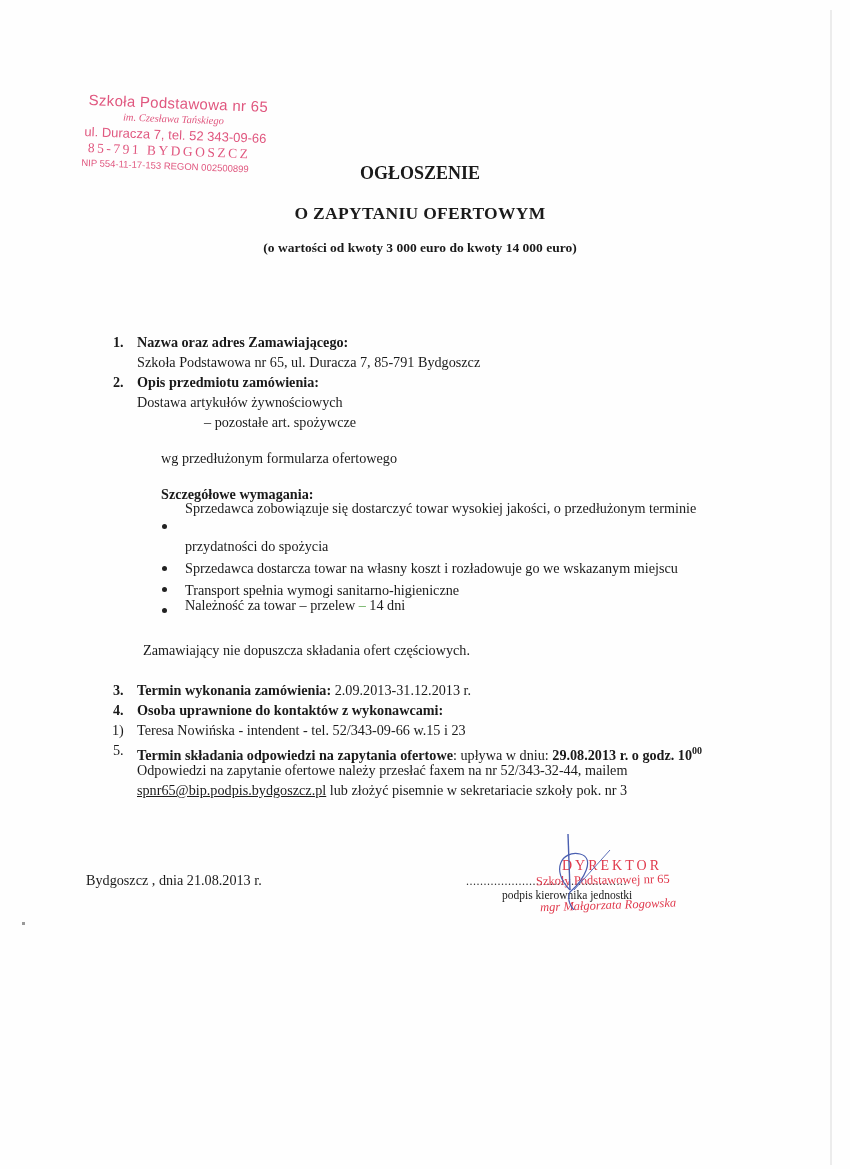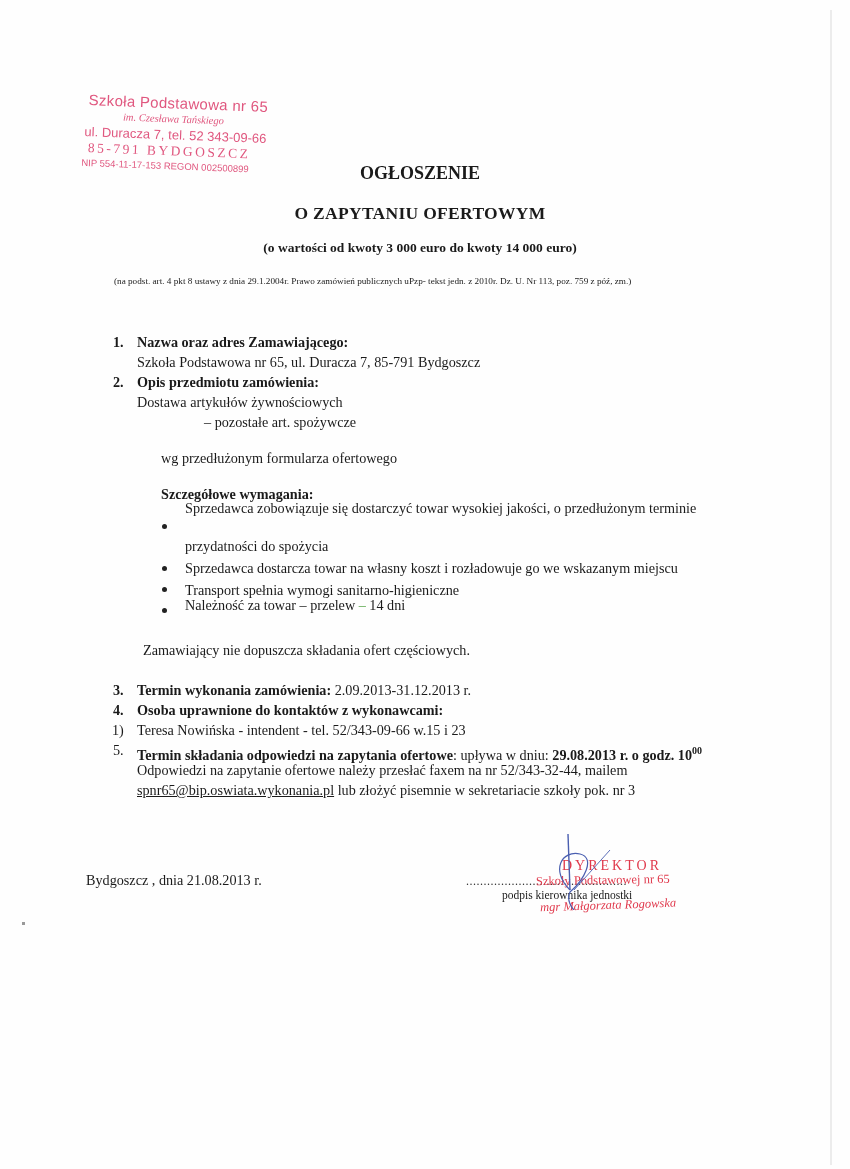--- a/index.html
+++ b/index.html
@@ -96,21 +96,20 @@
     <div class="s1">Szkoła Podstawowa nr 65</div>
     <div class="s2">im. Czesława Tańskiego</div>
     <div class="s3">ul. Duracza 7, tel. 52 343-09-66</div>
     <div class="s4">85-791 BYDGOSZCZ</div>
     <div class="s5">NIP 554-11-17-153 REGON 002500899</div>
   </div>
 
   <div class="title t1">OGŁOSZENIE</div>
   <div class="title t2">O ZAPYTANIU OFERTOWYM</div>
   <div class="title t3">(o wartości od kwoty 3 000 euro do kwoty 14 000 euro)</div>
-  <div class="legal">(na podst. art. 4 pkt 8 ustawy z dnia 29.1.2004r. Prawo zamówień publicznych uPzp- tekst jedn. z 2010r. Dz. U. Nr 113, poz. 759 z póź, zm.)</div>
 
   <div class="body-text">
 
     <span class="num" style="left:113px; top:333px;">1.</span>
     <span class="abs b" style="left:137px; top:333px;text-align:right;">Nazwa oraz adres Zamawiającego:</span>
     <span class="abs" style="left:137px; top:353px;">Szkoła Podstawowa nr 65, ul. Duracza 7, 85-791 Bydgoszcz</span>
 
     <span class="num" style="left:113px; top:373px;">2.</span>
     <span class="abs b" style="left:137px; top:373px;">Opis przedmiotu zamówienia:</span>
     <span class="abs" style="left:137px; top:393px;">Dostawa artykułów żywnościowych</span>
@@ -137,21 +136,21 @@
     <span class="abs" style="left:137px; top:681px;"><span class="b">Termin wykonania zamówienia:</span><span> 2.09.2013-31.12.2013 r.</span></span>
 
     <span class="num" style="left:113px; top:701px;">4.</span>
     <span class="abs b" style="left:137px; top:701px;">Osoba uprawnione do kontaktów z wykonawcami:</span>
     <span class="abs" style="left:112px; top:721px;">1)</span>
     <span class="abs" style="left:137px; top:721px;">Teresa Nowińska  - intendent -  tel.  52/343-09-66 w.15 i 23</span>
 
     <span class="abs" style="left:113px; top:741px;">5.</span>
     <span class="abs" style="left:137px; top:741px;"><span class="b">Termin składania odpowiedzi na zapytania ofertowe</span><span>: upływa w dniu: </span><span class="b">29.08.2013 r. o godz. 10</span><sup class="small">00</sup></span>
     <span class="abs" style="left:137px; top:761px;">Odpowiedzi na zapytanie ofertowe należy przesłać faxem na nr 52/343-32-44,  mailem</span>
-    <span class="abs" style="left:137px; top:781px;"><a class="link">spnr65@bip.oswiata.wykonania.pl</a><span> lub złożyć pisemnie w sekretariacie szkoły pok. nr 3</span></span>
+    <span class="abs" style="left:137px; top:781px;"><a class="link">spnr65@bip.podpis.bydgoszcz.pl</a><span> lub złożyć pisemnie w sekretariacie szkoły pok. nr 3</span></span>
 
     <span class="abs" style="left:86px; top:871px;">Bydgoszcz , dnia 21.08.2013 r.</span>
   </div>
 
   <div class="dots">..............................................</div>
   <div class="sig-label">podpis kierownika  jednostki</div>
   <div class="dir-stamp dir1">DYREKTOR</div>
   <div class="dir-stamp dir2">Szkoły Podstawowej nr 65</div>
   <div class="dir-stamp dir3">mgr Małgorzata Rogowska</div>
   <svg class="signature" viewBox="0 0 110 80">

